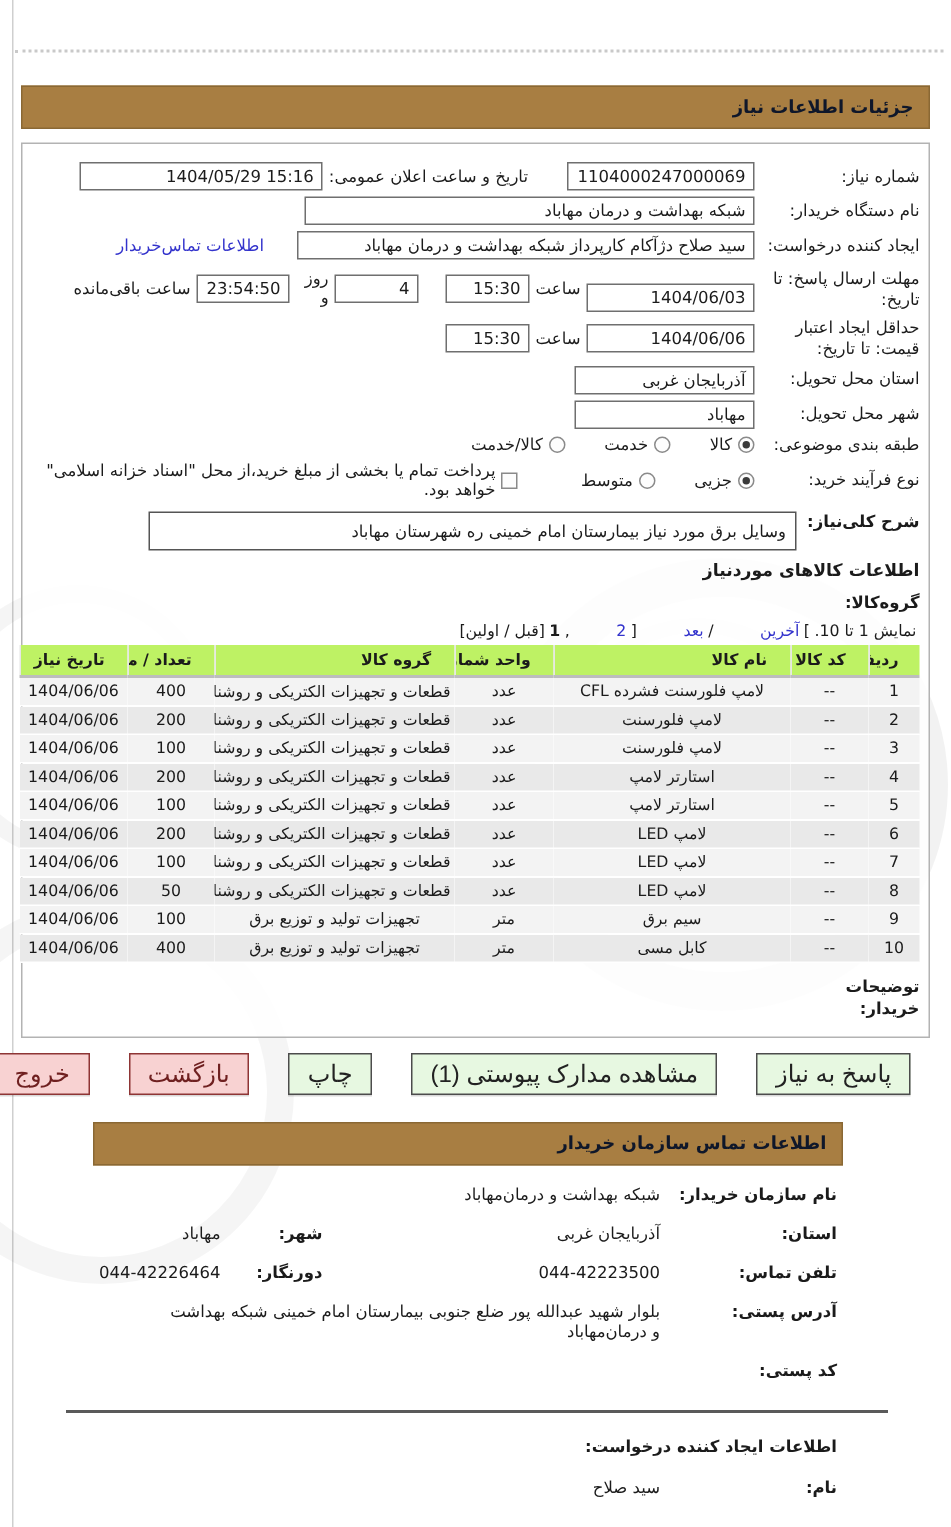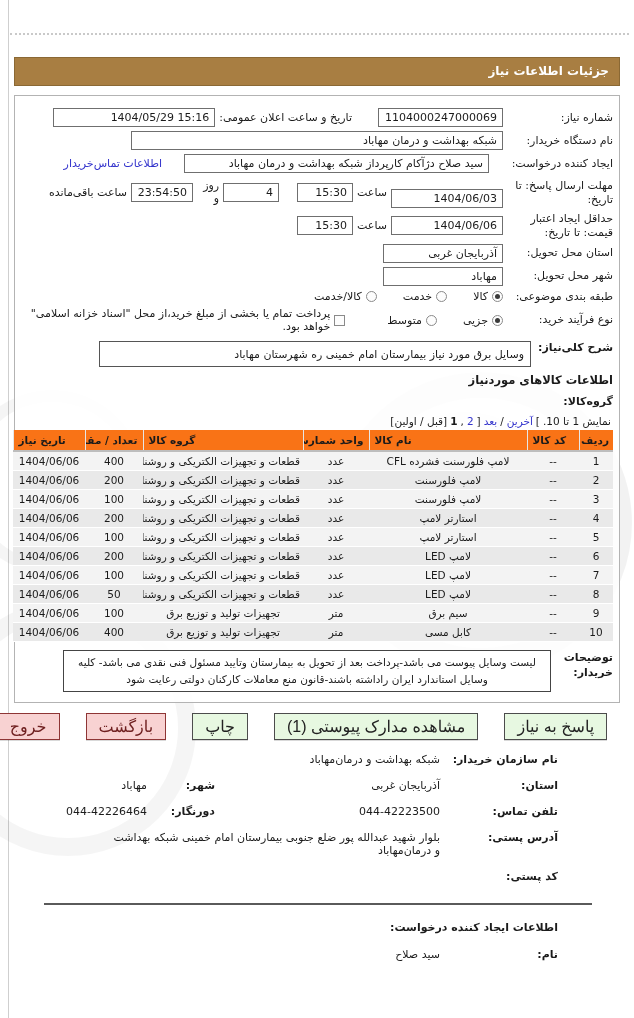--- a/index.html
+++ b/index.html
@@ -12,56 +12,56 @@
   .dotted-sep{position:absolute;top:33px;left:10px;right:5px;border-top:2px dotted #c9c9c9;z-index:0;}
   
   .wm{position:absolute;border-radius:50%;pointer-events:none;z-index:0;}
   .wm1{top:372px;left:330px;width:250px;height:250px;border:26px solid rgba(0,0,0,0.05);}
   .wm2{top:412px;left:370px;width:170px;height:170px;border:10px solid rgba(0,0,0,0.045);}
   .wm3{top:600px;left:-60px;width:220px;height:220px;border:18px solid rgba(0,0,0,0.04);}
   .wm4{top:390px;left:-40px;width:160px;height:160px;border:12px solid rgba(0,0,0,0.04);}
 
   .main{position:absolute;top:57px;right:14px;left:14px;z-index:1;}
   .bar{
-    background:#a87e42;border:1px solid #8a6834;color:#ffffff;
+    background:#a87e42;border:1px solid #8a6834;color:#0f172a;
     font-weight:bold;font-size:12px;padding:6px 10px;line-height:15px;
   }
   .bar2{margin:18px 58px 0 48px;}
   .card{border:1px solid #b3b3b3;background:rgba(255,255,255,0.85);margin-top:9px;padding:8px 6px 6px 6px;}
 
   .frow{display:flex;align-items:center;margin:4px 0;}
   .flabel{width:110px;flex:none;line-height:1.25;font-size:11px;}
   .inp{
     border:1px solid #6f6f6f;background:#fff;height:19px;box-sizing:border-box;
     display:flex;align-items:center;padding:0 5px;font-size:11px;white-space:nowrap;overflow:hidden;
   }
   .lab-mid{margin:0 4px;flex:none;}
-  .link{color:#3333cc;cursor:pointer;}
+  .link{color:#3333cc;cursor:pointer;margin-left:28px;}
   .radio{width:11px;height:11px;border:1px solid #8a8a8a;border-radius:50%;background:#fdfdfd;flex:none;box-sizing:border-box;}
   .radio.sel{padding:2px;}
   .radio.sel::after{content:"";display:block;width:5px;height:5px;border-radius:50%;background:#3a3a3a;}
   .checkbox{width:11px;height:11px;border:1px solid #8a8a8a;background:#fdfdfd;flex:none;box-sizing:border-box;}
   .optlab{margin-right:4px;}
   .optgap{width:26px;flex:none;}
   b.sec{font-size:11.5px;}
 
   .desc-row{display:flex;align-items:flex-start;margin:8px 0 6px 0;}
   .desc-row .flabel{font-weight:bold;width:82px;}
   .desc-box{flex:1;margin-left:78px;border:1px solid #555;min-height:26px;display:flex;align-items:center;padding:2px 6px;box-sizing:border-box;background:#fff;}
   .group-row{display:flex;align-items:center;margin:8px 0 4px 0;}
   .group-row .flabel{font-weight:bold;width:96px;}
   .group-box{width:312px;border:1px solid #555;height:22px;display:flex;align-items:center;padding:0 6px;box-sizing:border-box;background:#fff;}
 
   .pagination{display:flex;justify-content:flex-start;gap:3px;font-size:10.5px;margin:6px 2px 3px 0;align-items:center;}
   .pagination .cur{font-weight:bold;}
 
   table.items{width:100%;border-collapse:collapse;font-size:10.5px;table-layout:fixed;}
   table.items th{
-    background:#f97316;font-weight:bold;padding:4px 5px;border-bottom:2px solid #bdbdbd;
-    border-left:1px solid #e6e6e6;text-align:left;white-space:nowrap;overflow:hidden;
+    background:#bef264;font-weight:bold;padding:4px 15px;border-bottom:2px solid #bdbdbd;
+    border-left:1px solid #e6e6e6;text-align:right;white-space:nowrap;overflow:hidden;
   }
   table.items td{padding:3px 3px;text-align:center;white-space:nowrap;overflow:hidden;border-bottom:1px solid #fff;}
   table.items tr:nth-child(odd) td{background:#f3f3f3;}
   table.items tr:nth-child(even) td{background:#e9e9e9;}
 
   .notes-row{display:flex;align-items:flex-start;margin:8px 0 4px 0;}
   .notes-row .flabel{font-weight:bold;width:62px;line-height:1.4;}
   .notes-box{flex:1;margin-left:42px;border:1px solid #444;min-height:40px;padding:3px 6px;box-sizing:border-box;background:#fff;font-size:10.5px;line-height:1.6;text-align:center;}
 
   .btn-row{display:flex;justify-content:center;gap:26px;margin:10px 30px 0 0;}
@@ -98,26 +98,26 @@
 
     <div class="frow">
       <div class="flabel">شماره نیاز:</div>
       <div class="inp" style="width:125px;">1104000247000069</div>
       <div class="lab-mid" style="margin-right:26px;">تاریخ و ساعت اعلان عمومی:</div>
       <div class="inp" style="width:162px;">15:16 1404/05/29</div>
     </div>
 
     <div class="frow">
       <div class="flabel">نام دستگاه خریدار:</div>
-      <div class="inp" style="width:372px;">شبکه بهداشت و درمان مهاباد</div>
+      <div class="inp" style="width:300px;">شبکه بهداشت و درمان مهاباد</div>
     </div>
 
     <div class="frow">
       <div class="flabel">ایجاد کننده درخواست:</div>
-      <div class="inp" style="width:305px;margin-right:14px;">سید صلاح دژآکام کارپرداز شبکه بهداشت و درمان مهاباد</div>
+      <div class="inp" style="width:305px;">سید صلاح دژآکام کارپرداز شبکه بهداشت و درمان مهاباد</div>
       <span class="link" style="margin-right:22px;">اطلاعات تماس‌خریدار</span>
     </div>
 
     <div class="frow">
       <div class="flabel">مهلت ارسال پاسخ: تا تاریخ:</div>
       <div class="inp" style="width:112px;margin-top:12px;">1404/06/03</div>
       <div class="lab-mid">ساعت</div>
       <div class="inp" style="width:56px;">15:30</div>
       <div class="inp" style="width:56px;margin-right:18px;">4</div>
       <div class="lab-mid" style="width:22px;line-height:1.1;">روز و</div>
@@ -301,33 +301,33 @@
           <td>متر</td>
           <td>تجهیزات تولید و توزیع برق</td>
           <td>400</td>
           <td>1404/06/06</td>
         </tr>
         </tbody>
     </table>
 
     <div class="notes-row">
       <div class="flabel">توضیحات خریدار:</div>
-      <div class="notes-box">لیست وسایل پیوست می باشد-پرداخت بعد از تحویل به  بیمارستان وتایید مسئول فنی نقدی می باشد- کلیه وسایل استاندارد ایران راداشته باشند-قانون منع معاملات  کارکنان دولتی رعایت شود</div>
     </div>
 
   </div>
 
   <div class="btn-row">
     <button class="btn">پاسخ به نیاز</button>
     <button class="btn">مشاهده مدارک پیوستی (1)</button>
     <button class="btn">چاپ</button>
     <button class="btn pink">بازگشت</button>
     <button class="btn pink">خروج</button>
   </div>
 
+  <div class="bar bar2">اطلاعات تماس سازمان خریدار</div>
 
   <div class="contact">
     <div class="crow">
       <div class="clabel">نام سازمان خریدار:</div>
       <div class="cval">شبکه بهداشت و درمان‌مهاباد</div>
     </div>
     <div class="crow">
       <div class="clabel">استان:</div>
       <div class="cval">آذربایجان غربی</div>
       <div class="clabel2">شهر:</div>

